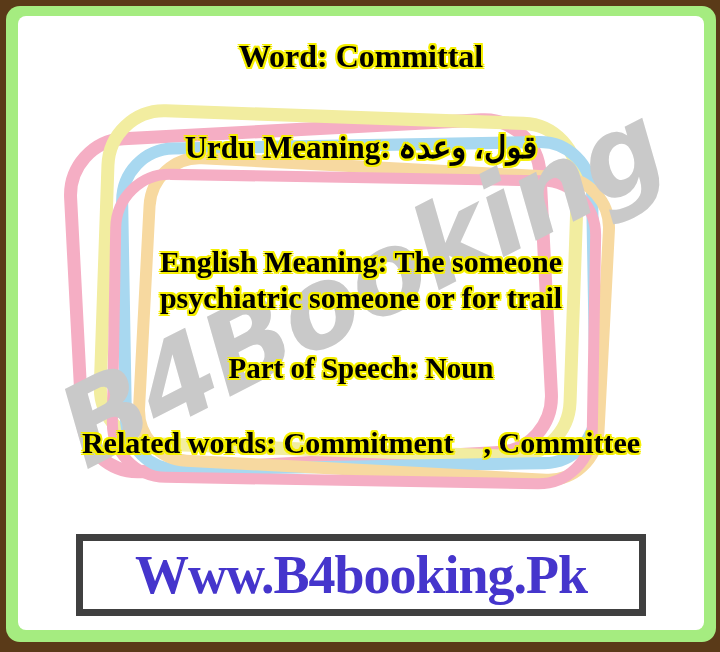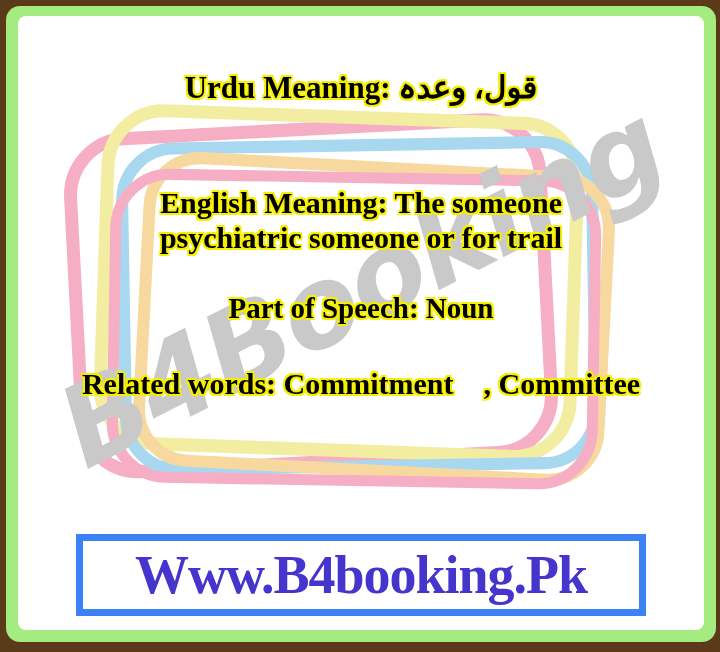--- a/index.html
+++ b/index.html
@@ -90,21 +90,21 @@
   #related-line   { font-size: 30px; margin-top: 40px; white-space: pre; }
 
   
   #url-banner {
     position: absolute;
     left: 58px;
     right: 58px;
     bottom: 14px;
     height: 82px;
     box-sizing: border-box;
-    border: 7px solid #3b82f6;
+    border: 7px solid #404040;
     background: #ffffff;
     display: flex;
     align-items: center;
     justify-content: center;
     z-index: 6;
   }
   #url-text {
     font-family: "Liberation Serif", "DejaVu Serif", serif;
     font-weight: 700;
     font-size: 54px;
@@ -129,20 +129,21 @@
             <rect x="126" y="150" width="460" height="300" rx="50" ry="50" stroke="#f7d9a0" stroke-width="12" transform="rotate(3 356 300)"></rect>
             <rect x="96" y="160" width="480" height="300" rx="54" ry="54" stroke="#f5aec4" stroke-width="11" transform="rotate(1 336 310)"></rect>
           </g>
         </svg>
       </div>
 
       <div id="watermark">B4Booking</div>
 
       <div id="content">
 
+        <div class="line" id="word-line">Word: Committal</div>
 
         <div class="line" id="urdu-line">Urdu Meaning: قول، وعدہ</div>
 
         <div id="english-block">
           <div class="line">English Meaning: The someone</div>
           <div class="line">psychiatric someone or for trail</div>
         </div>
 
         <div class="line" id="pos-line">Part of Speech: Noun</div>
 

